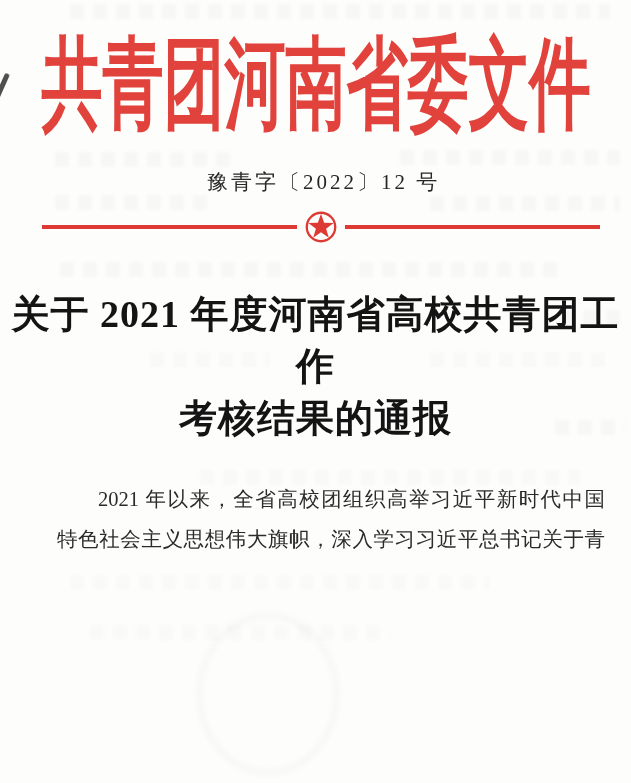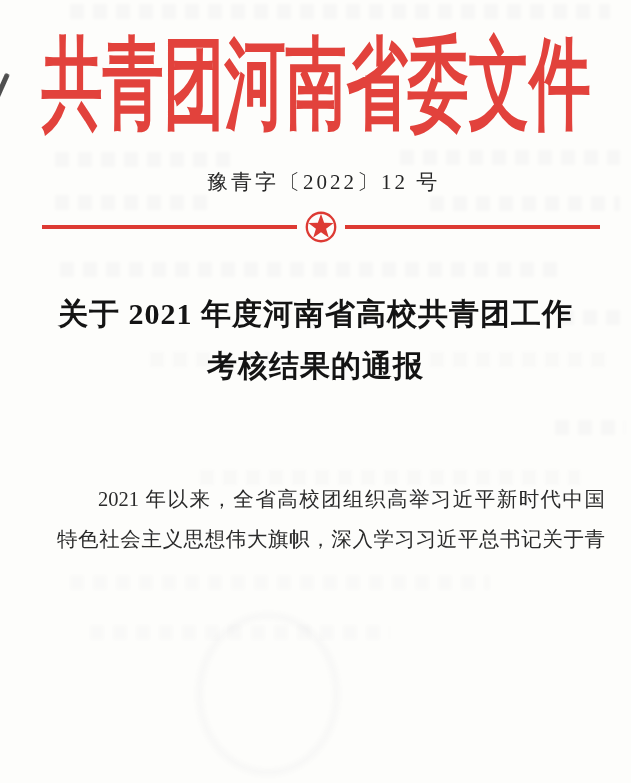--- a/index.html
+++ b/index.html
@@ -45,21 +45,21 @@
   .divider .rule {
     flex: 1; height: 3.5px; background: #dd3a33;
   }
   .divider .star { width: 32px; height: 32px; flex: 0 0 auto; }
 
   
   .doc-title {
     position: absolute;
     top: 288px; left: 0; right: 0;
     text-align: center;
-    font-size: 30px; line-height: 52px;
+    font-size: 38px; line-height: 52px;
     font-weight: bold;
     color: #141414;
     letter-spacing: 1px;
   }
 
   
   .salutation, .paragraph {
     position: absolute;
     left: 57px; width: 548px;
     font-size: 20.5px;

